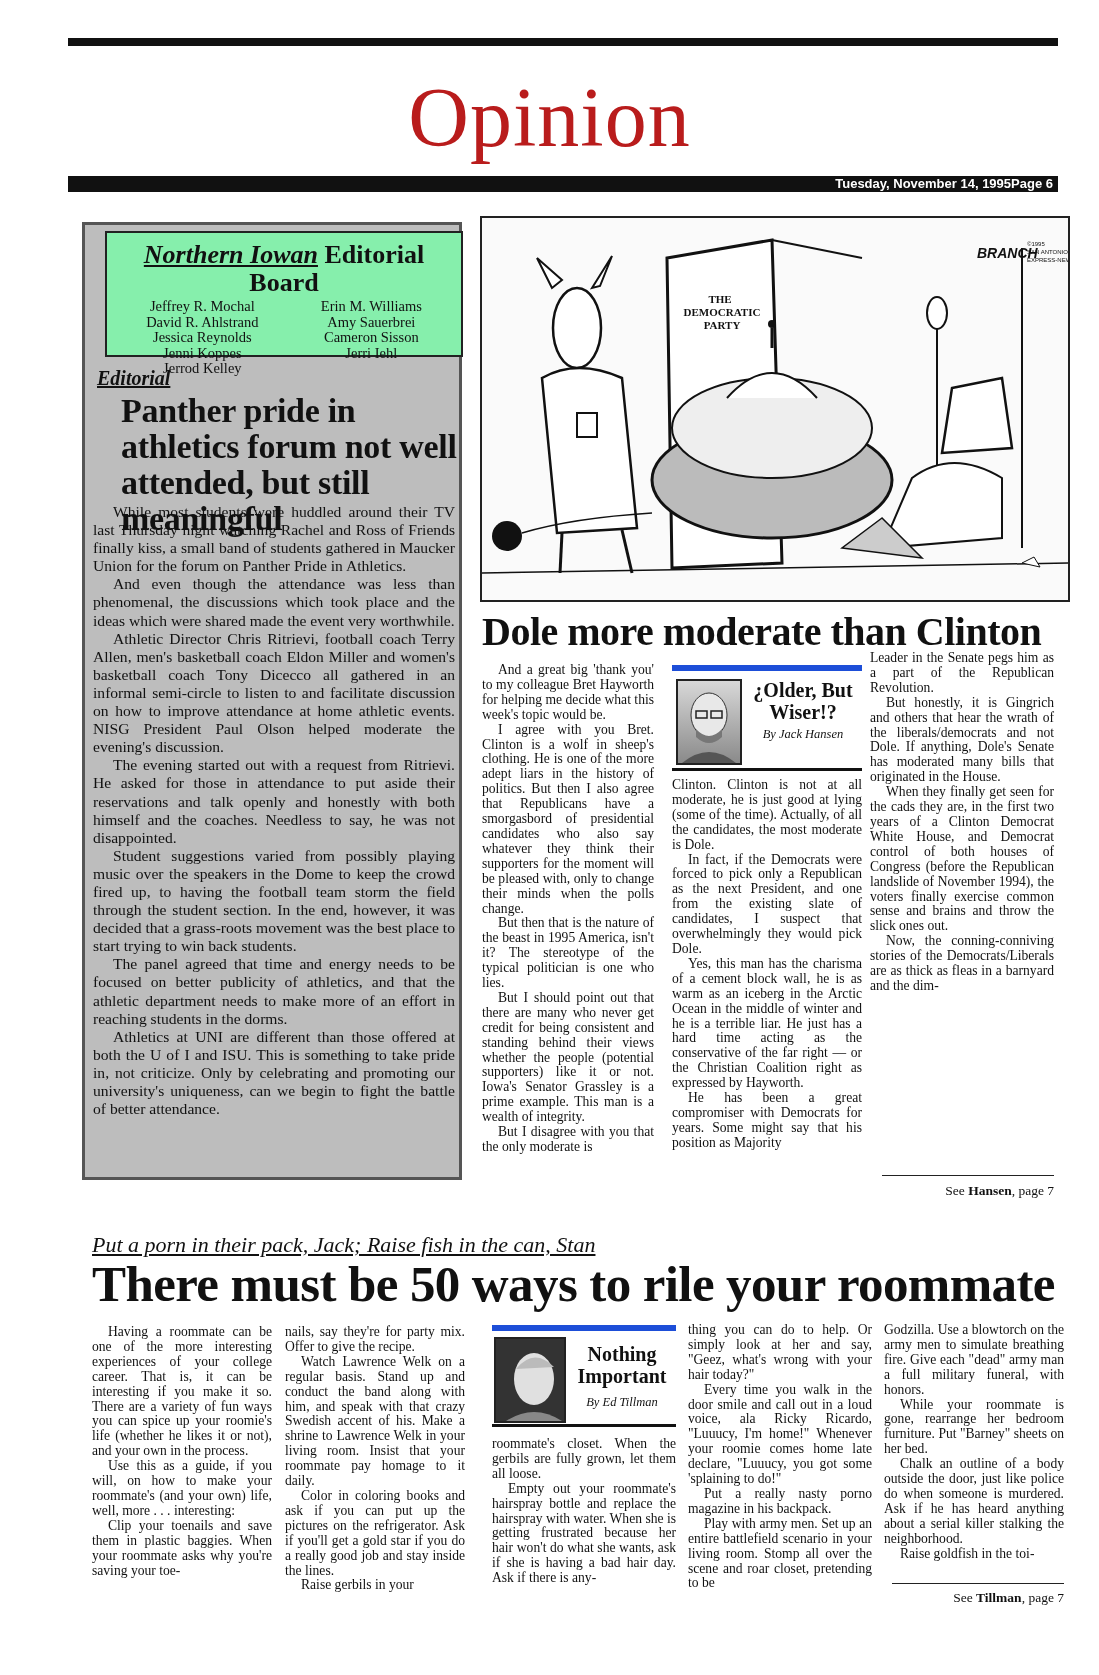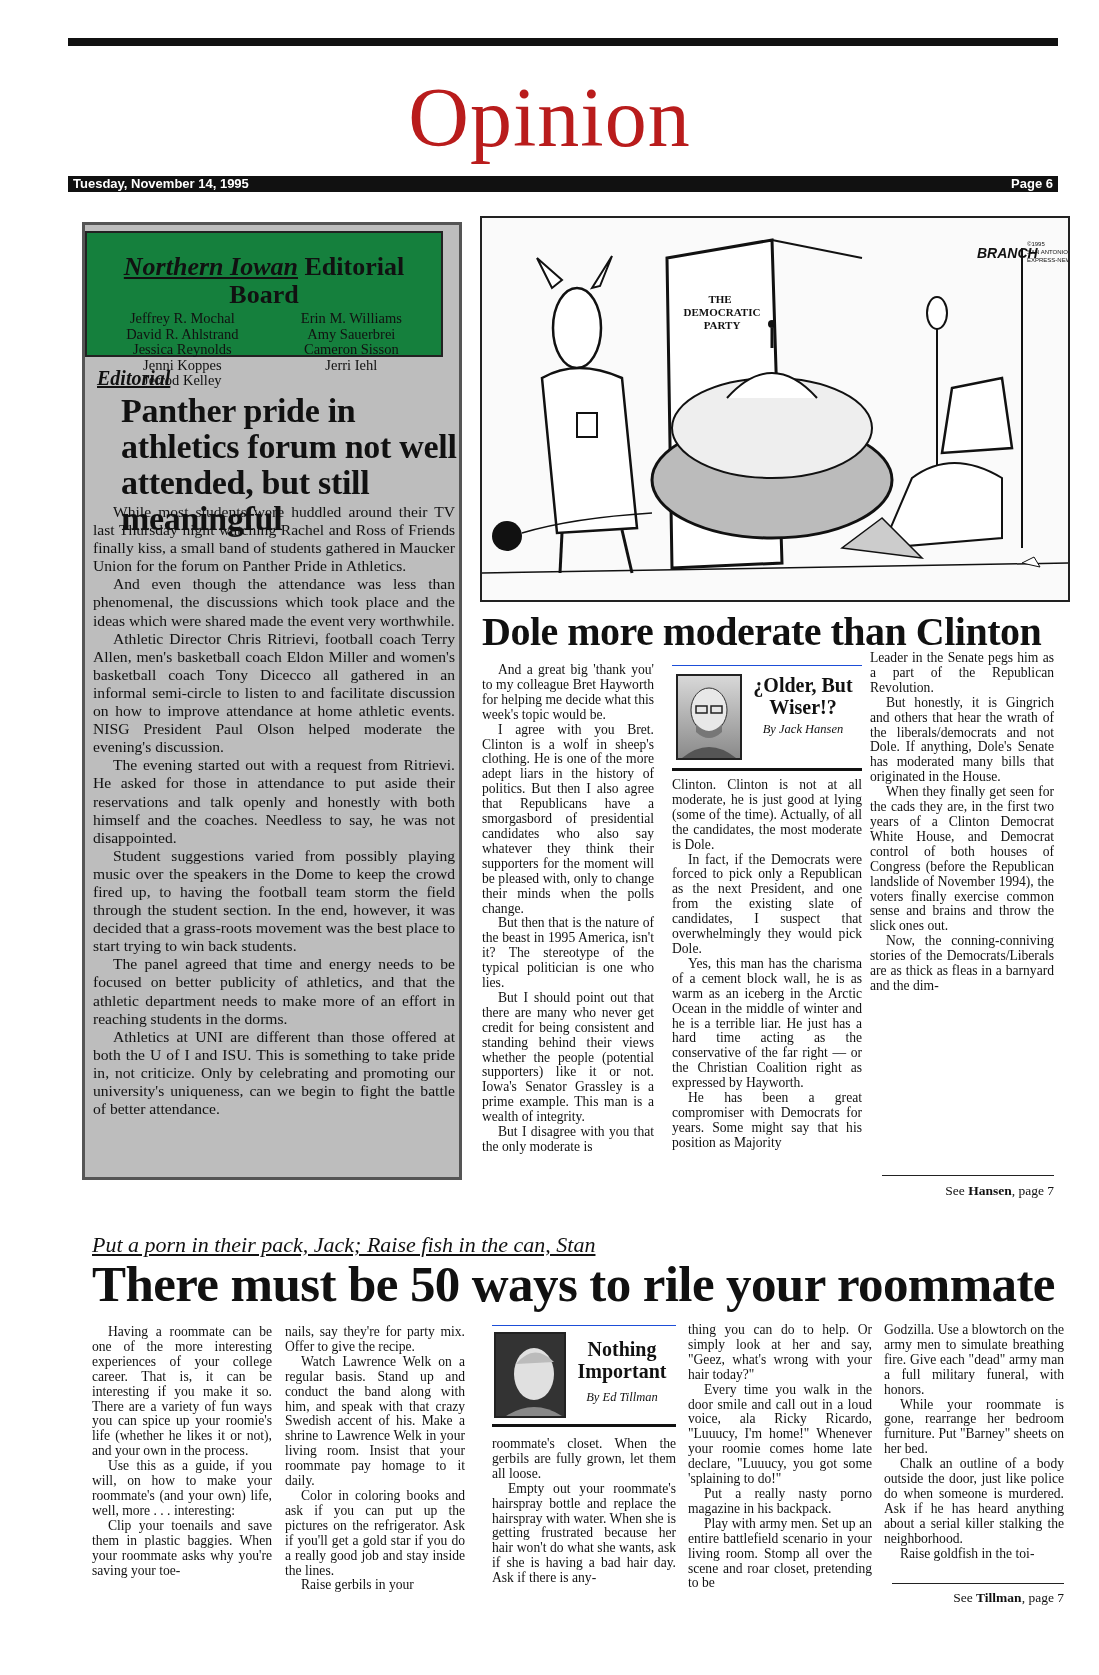--- a/index.html
+++ b/index.html
@@ -1,42 +1,42 @@
 <!DOCTYPE html>
 <html><head>
 <meta charset="utf-8">
 <style>
   * { box-sizing: border-box; margin: 0; padding: 0; }
   html, body { width: 1099px; height: 1675px; background: #ffffff; overflow: hidden; }
   body { position: relative; font-family: "DejaVu Serif", "Liberation Serif", serif; color: #111; }
 
   .top-rule { position: absolute; left: 68px; top: 38px; width: 990px; height: 8px; background: #111; }
   .masthead { position: absolute; left: 0; top: 68px; width: 1099px; text-align: center; font-family: "Liberation Serif", serif; font-size: 84px; line-height: 100px; letter-spacing: 1px; color: #b91c1c; }
-  .date-bar { position: absolute; left: 68px; top: 176px; width: 990px; height: 16px; background: #111; color: #fff; font-family: "Liberation Sans", sans-serif; font-size: 13px; font-weight: bold; line-height: 16px; padding: 0 5px; display: flex; justify-content: space-between; }
+  .date-bar { position: absolute; left: 68px; top: 176px; width: 990px; height: 16px; background: #111; color: #fff; font-family: "Liberation Sans", sans-serif; font-size: 13px; font-weight: bold; line-height: 16px; padding: 0 5px; display: flex; justify-content: flex-end; }
 
   
   .editorial { position: absolute; left: 82px; top: 222px; width: 380px; height: 958px; background: #bdbdbd; border: 3px solid #555; }
-  .board { position: absolute; left: 0; top: 6px; width: 358px; height: 126px; background: #15803d; border: 2px solid #222; padding: 20px 8px; }
+  .board { position: absolute; left: 20px; top: 6px; width: 358px; height: 126px; background: #86efac; border: 2px solid #222; padding: 8px 8px; }
   .board-title { font-family: "Liberation Serif", serif; font-weight: bold; font-size: 26px; line-height: 28px; text-align: center; }
   .board-title .pub { font-style: italic; text-decoration: underline; }
   .board-names { display: flex; justify-content: space-around; font-family: "Liberation Serif", serif; font-size: 14.5px; line-height: 15.5px; text-align: center; margin-top: 2px; }
   .ed-label { position: absolute; left: 12px; top: 142px; font-family: "Liberation Serif", serif; font-style: italic; font-weight: bold; font-size: 20px; text-decoration: underline; }
   .ed-headline { position: absolute; left: 12px; top: 168px; width: 360px; font-family: "Liberation Serif", serif; font-weight: bold; font-size: 34px; line-height: 36px; letter-spacing: -0.3px; margin-left: 24px; }
   .ed-body { position: absolute; left: 8px; top: 278px; width: 362px; font-family: Liberation Serif, serif; font-size: 15.6px; line-height: 18.1px; text-align: justify; }
   .ed-body p { text-indent: 20px; }
 
   
   .cartoon { position: absolute; left: 480px; top: 216px; width: 590px; height: 386px; border: 2px solid #222; background: #fafafa; }
 
   
   .dole-headline { position: absolute; left: 482px; top: 610px; width: 590px; font-family: "Liberation Serif", serif; font-weight: bold; font-size: 40px; line-height: 44px; letter-spacing: -0.5px; white-space: nowrap; }
   .col { position: absolute; font-family: "Liberation Serif", serif; font-size: 13.6px; line-height: 14.9px; text-align: justify; }
   .col p { text-indent: 16px; }
   .col p.noindent { text-indent: 0; }
-  .column-box { position: absolute; border-top: 1px solid #1d4ed8; border-bottom: 3px solid #111; }
+  .column-box { position: absolute; border-top: 6px solid #1d4ed8; border-bottom: 3px solid #111; }
   .column-box .photo { position: absolute; left: 4px; top: 8px; width: 66px; height: 86px; border: 2px solid #222; background: linear-gradient(180deg,#d8d8d8,#8a8a8a); overflow: hidden; }
   .column-box .col-title { position: absolute; font-family: "Liberation Serif", serif; font-weight: bold; font-size: 20px; line-height: 22px; text-align: center; }
   .column-box .byline { position: absolute; font-family: "Liberation Serif", serif; font-style: italic; font-size: 12.5px; text-align: center; }
   .see-rule { position: absolute; border-top: 1.5px solid #222; }
   .see-ref { position: absolute; font-family: "Liberation Serif", serif; font-size: 13.5px; text-align: right; }
   .see-ref b { font-weight: bold; }
 
   
   .kicker { position: absolute; left: 92px; top: 1232px; font-family: "Liberation Serif", serif; font-style: italic; font-size: 22px; text-decoration: underline; white-space: nowrap; }
   .rm-headline { position: absolute; left: 92px; top: 1254px; width: 990px; font-family: "Liberation Serif", serif; font-weight: bold; font-size: 51px; line-height: 60px; letter-spacing: -0.6px; white-space: nowrap; }

